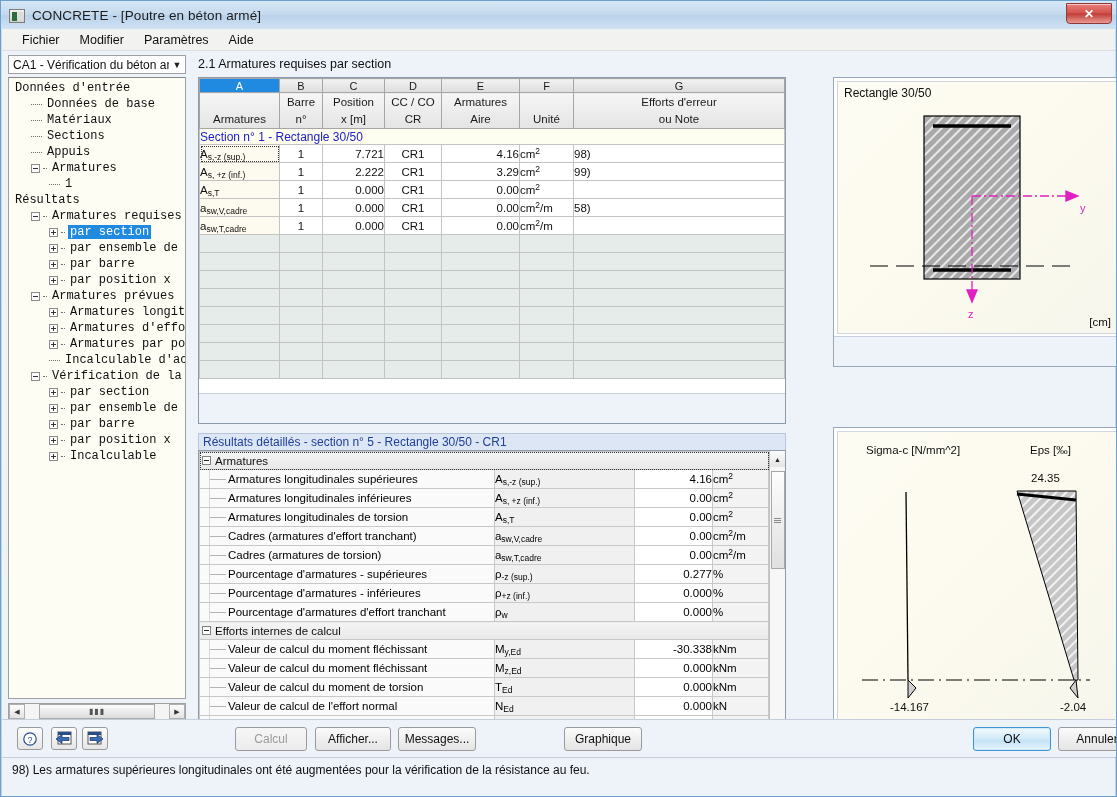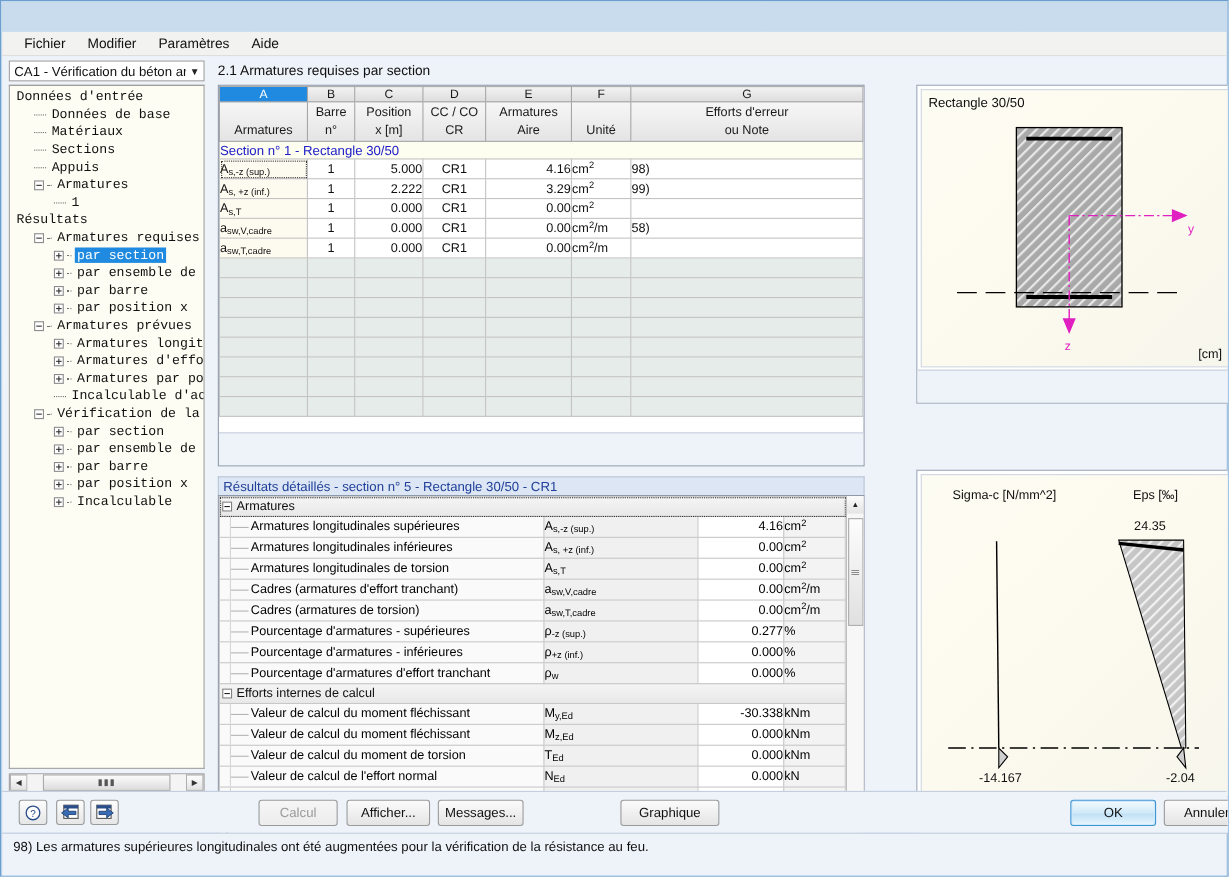--- a/index.html
+++ b/index.html
@@ -294,20 +294,25 @@
     background: #eef3fa; border-top: 1px solid #c4cedd;
     font-size: 12px; color: #101010;
     padding: 5px 0 0 10px;
   }
 </style>
 </head>
 <body>
 
 <div id="app">
 
+  <div class="titlebar">
+    <div class="app-icon"></div>
+    <div class="title-text">CONCRETE - [Poutre en béton armé]</div>
+    <div class="close-btn">✕</div>
+  </div>
 
   <div class="menubar" id="menubar">
       <div class="mi">Fichier</div>
       <div class="mi">Modifier</div>
       <div class="mi">Paramètres</div>
       <div class="mi">Aide</div>
     </div>
 
   <div class="client">
 
@@ -515,21 +520,21 @@
               </th>
             </tr>
           </thead>
         <tbody id="grid-body">
             <tr class="sectionrow">
               <td colspan="7">Section n° 1 - Rectangle 30/50</td>
             </tr>
             <tr class="datarow">
               <td class="c-a focus">A<sub>s,-z (sup.)</sub></td>
               <td class="ctr">1</td>
-              <td class="num">5.000</td>
+              <td class="num">7.721</td>
               <td class="ctr">CR1</td>
               <td class="num">4.16</td>
               <td class="unit">cm<sup>2</sup></td>
               <td class="msg">98)</td>
             </tr>
             <tr class="datarow">
               <td class="c-a">A<sub>s, +z (inf.)</sub></td>
               <td class="ctr">1</td>
               <td class="num">2.222</td>
               <td class="ctr">CR1</td>
@@ -937,21 +942,21 @@
       <svg width="18" height="15" viewBox="0 0 18 15">
         <rect x="2" y="1" width="13" height="12" fill="#fff" stroke="#555" stroke-width="1"></rect>
         <rect x="2" y="1" width="13" height="3" fill="#2a4e8a"></rect>
         <polygon points="17,8 11,3.5 11,6.5 4,6.5 4,9.5 11,9.5 11,12.5" fill="#3a6bb5" stroke="#1e3f70" stroke-width=".8"></polygon>
       </svg>
     </div>
 
     <div class="btn disabled" style="left:189px; width:72px">Calcul</div>
     <div class="btn" style="left:269px; width:76px">Afficher...</div>
     <div class="btn" style="left:352px; width:78px">Messages...</div>
-    <div class="btn" style="left:518px; width:90px">Graphique</div>
+    <div class="btn" style="left:518px; width:78px">Graphique</div>
     <div class="btn primary" style="left:927px; width:78px">OK</div>
     <div class="btn" style="left:1012px; width:78px">Annuler</div>
   </div>
 
   <div class="statusbar">
     <span>98) Les armatures supérieures longitudinales ont été augmentées pour la vérification de la résistance au feu.</span>
   </div>
 </div>
 
 </body></html>

